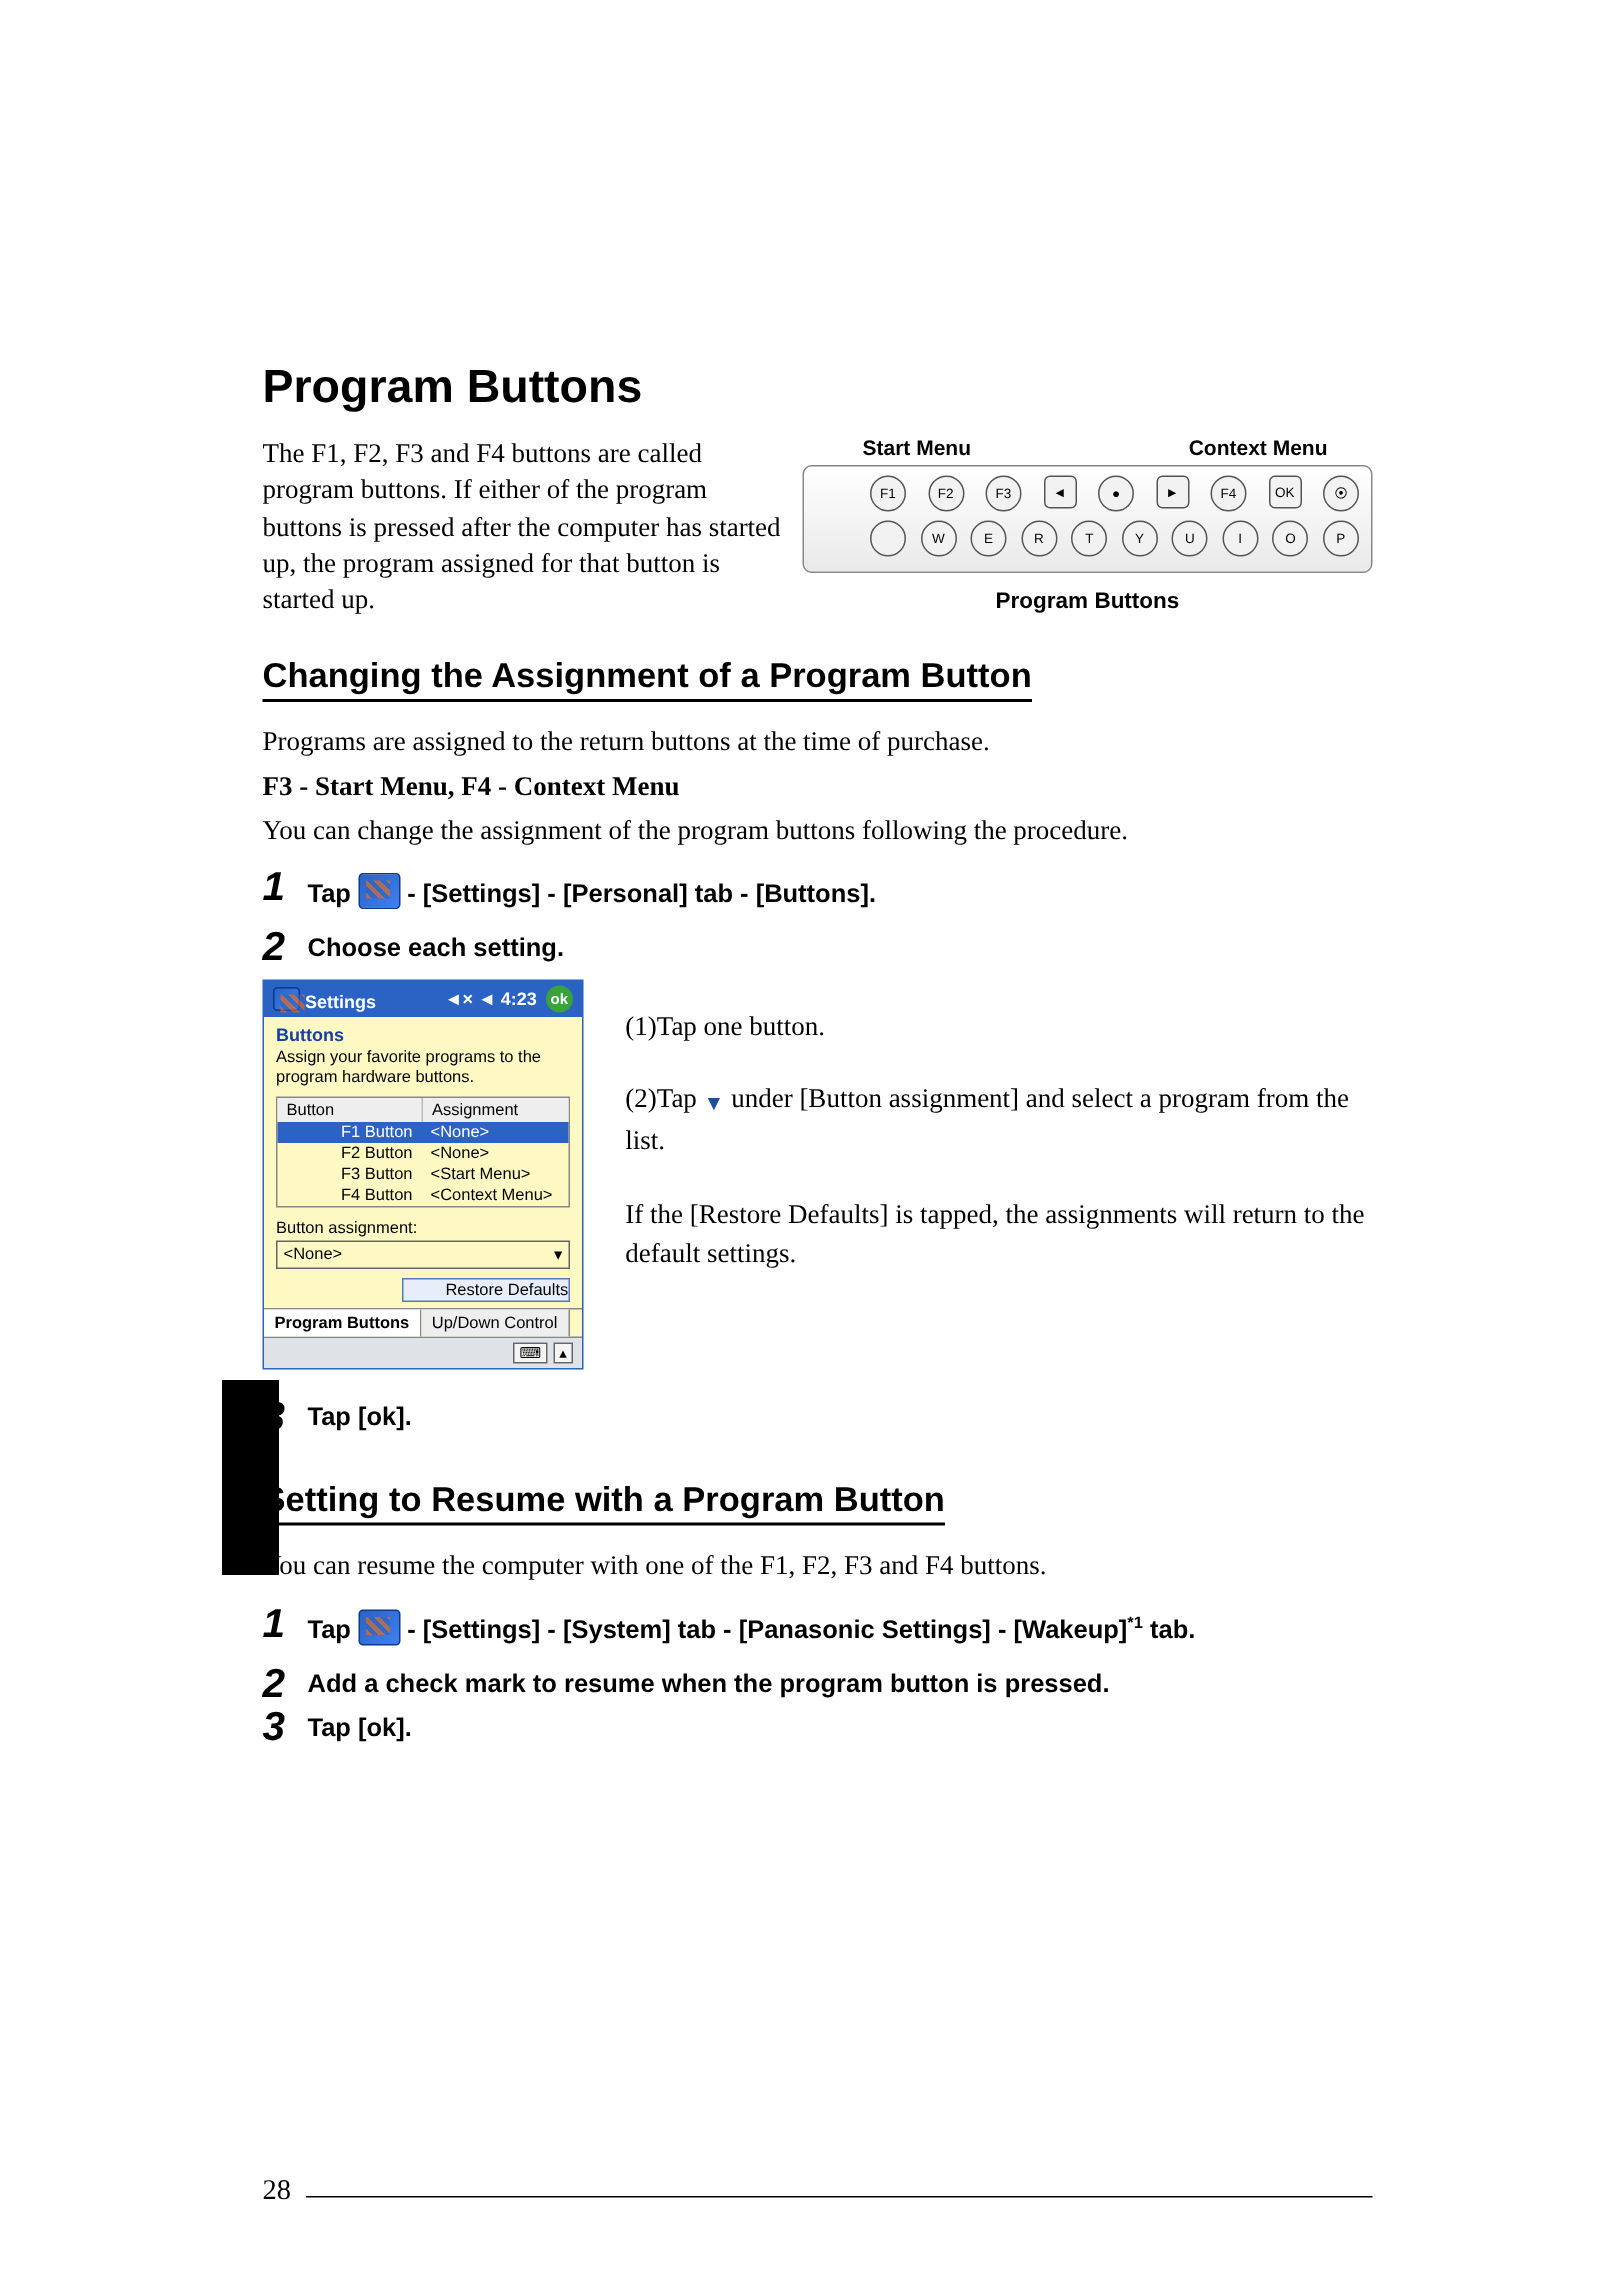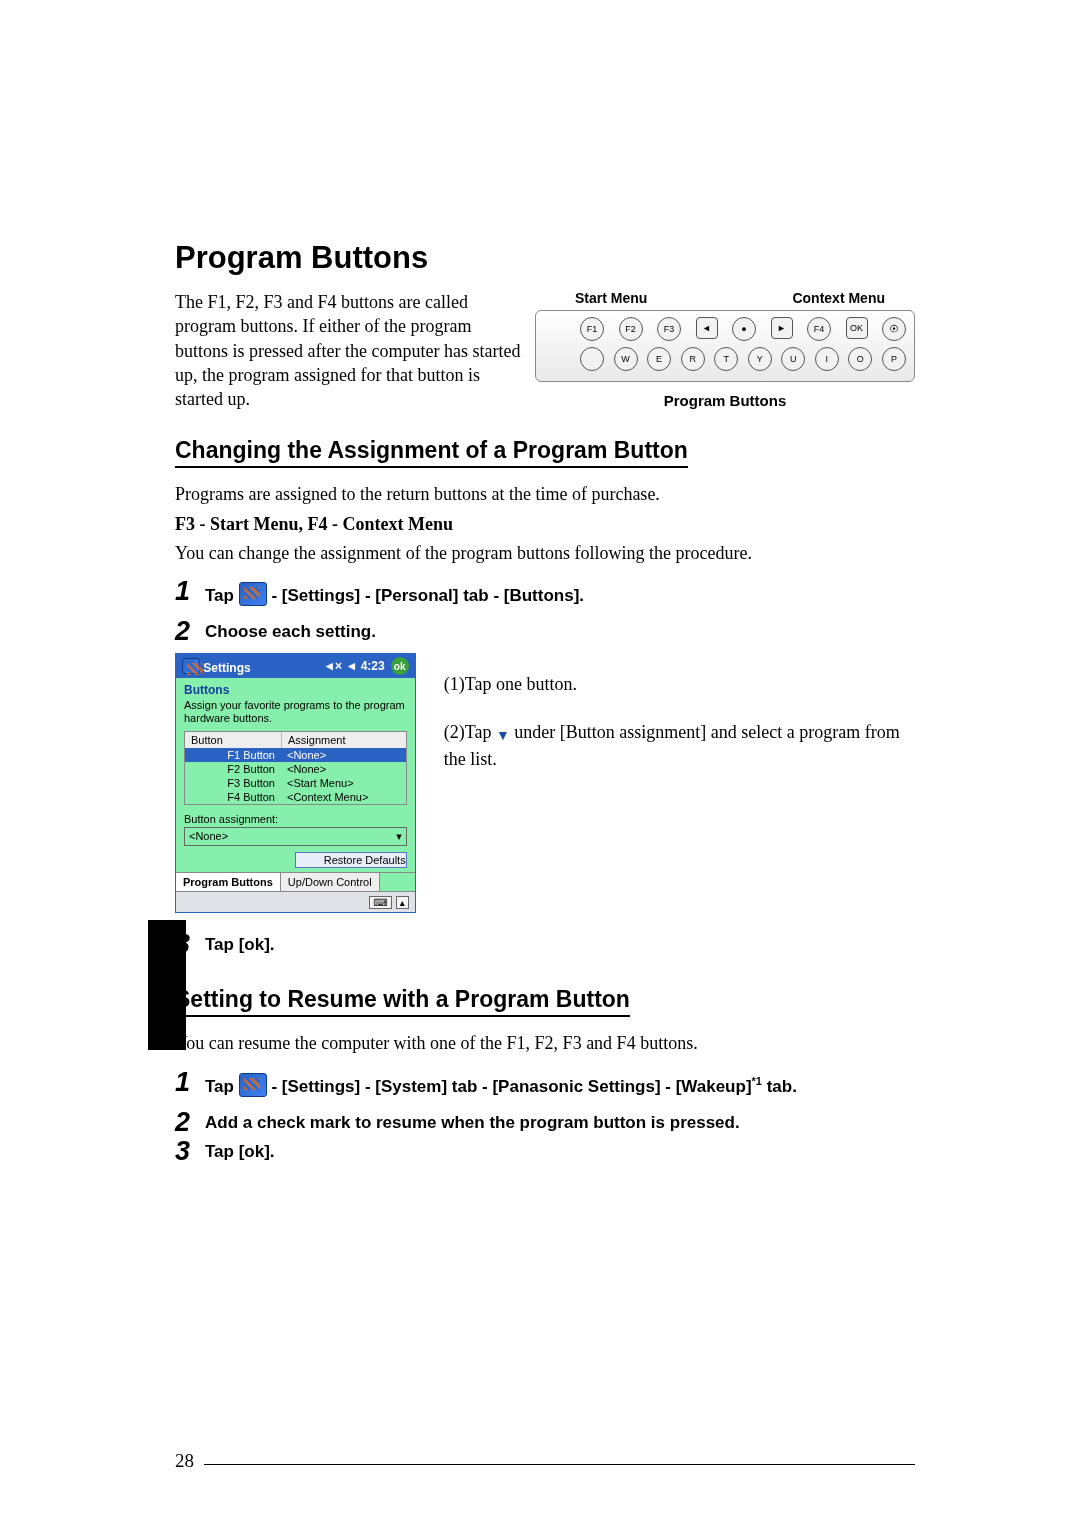--- a/index.html
+++ b/index.html
@@ -161,21 +161,21 @@
   .shot-area {
     display:flex;
     align-items:flex-start;
     margin-top:8px;
   }
   .shot {
     width: 260px;
     border:1px solid #2a63c4;
     font-family: Tahoma, Arial, sans-serif;
     font-size:12px;
-    background:#86efac;
+    background:#fef9c3;
   }
   .shot-title {
     background:#2a63c4; color:#fff; padding:3px 6px;
     display:flex; align-items:center; justify-content:space-between;
     font-weight:bold;
   }
   .ok-badge { background:#3aa23a;color:#fff;border-radius:50%;width:18px;height:18px;display:flex;align-items:center;justify-content:center;font-size:10px;}
   .shot-sub { color:#1641a0; font-weight:bold; padding:5px 8px 2px 8px;}
   .shot-desc{ padding:0 8px 6px 8px; font-size:11px; line-height:1.2;}
   .tbl { margin:0 8px; border:1px solid #888;}
@@ -330,20 +330,21 @@
           <span>⌨</span>
           <span>▴</span>
         </div>
     </div>
 
     <div class="callouts">
       <div class="co">(1)Tap one button.</div>
       <div class="co">
         <span>(2)Tap </span><span class="down-icon">▼</span><span> under [Button assignment] and select a program from the list.</span>
       </div>
+      <div class="co">If the [Restore Defaults] is tapped, the assignments will return to the default settings.</div>
     </div>
   </div>
 
   <div class="step" style="margin-top:18px;">
     <div class="step-num">3</div>
     <div class="step-body">Tap [ok].</div>
   </div>
 
   <h2 class="section">Setting to Resume with a Program Button</h2>
   <div class="para">You can resume the computer with one of the F1, F2, F3 and F4 buttons.</div>

